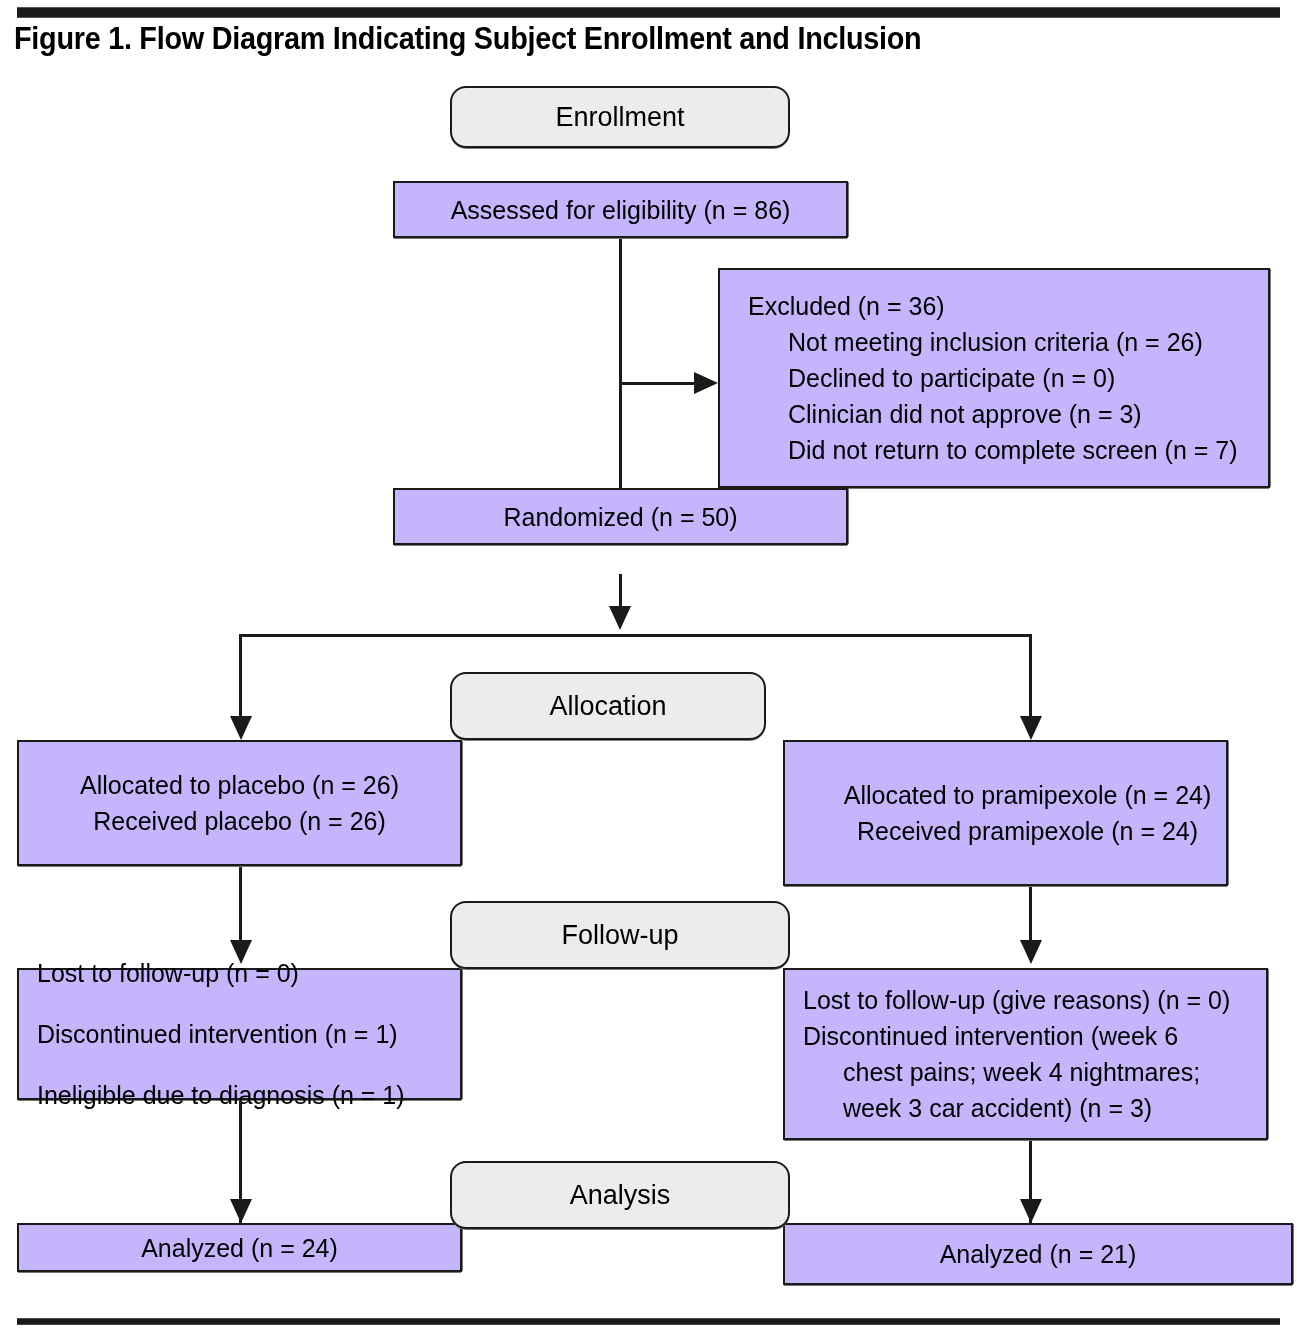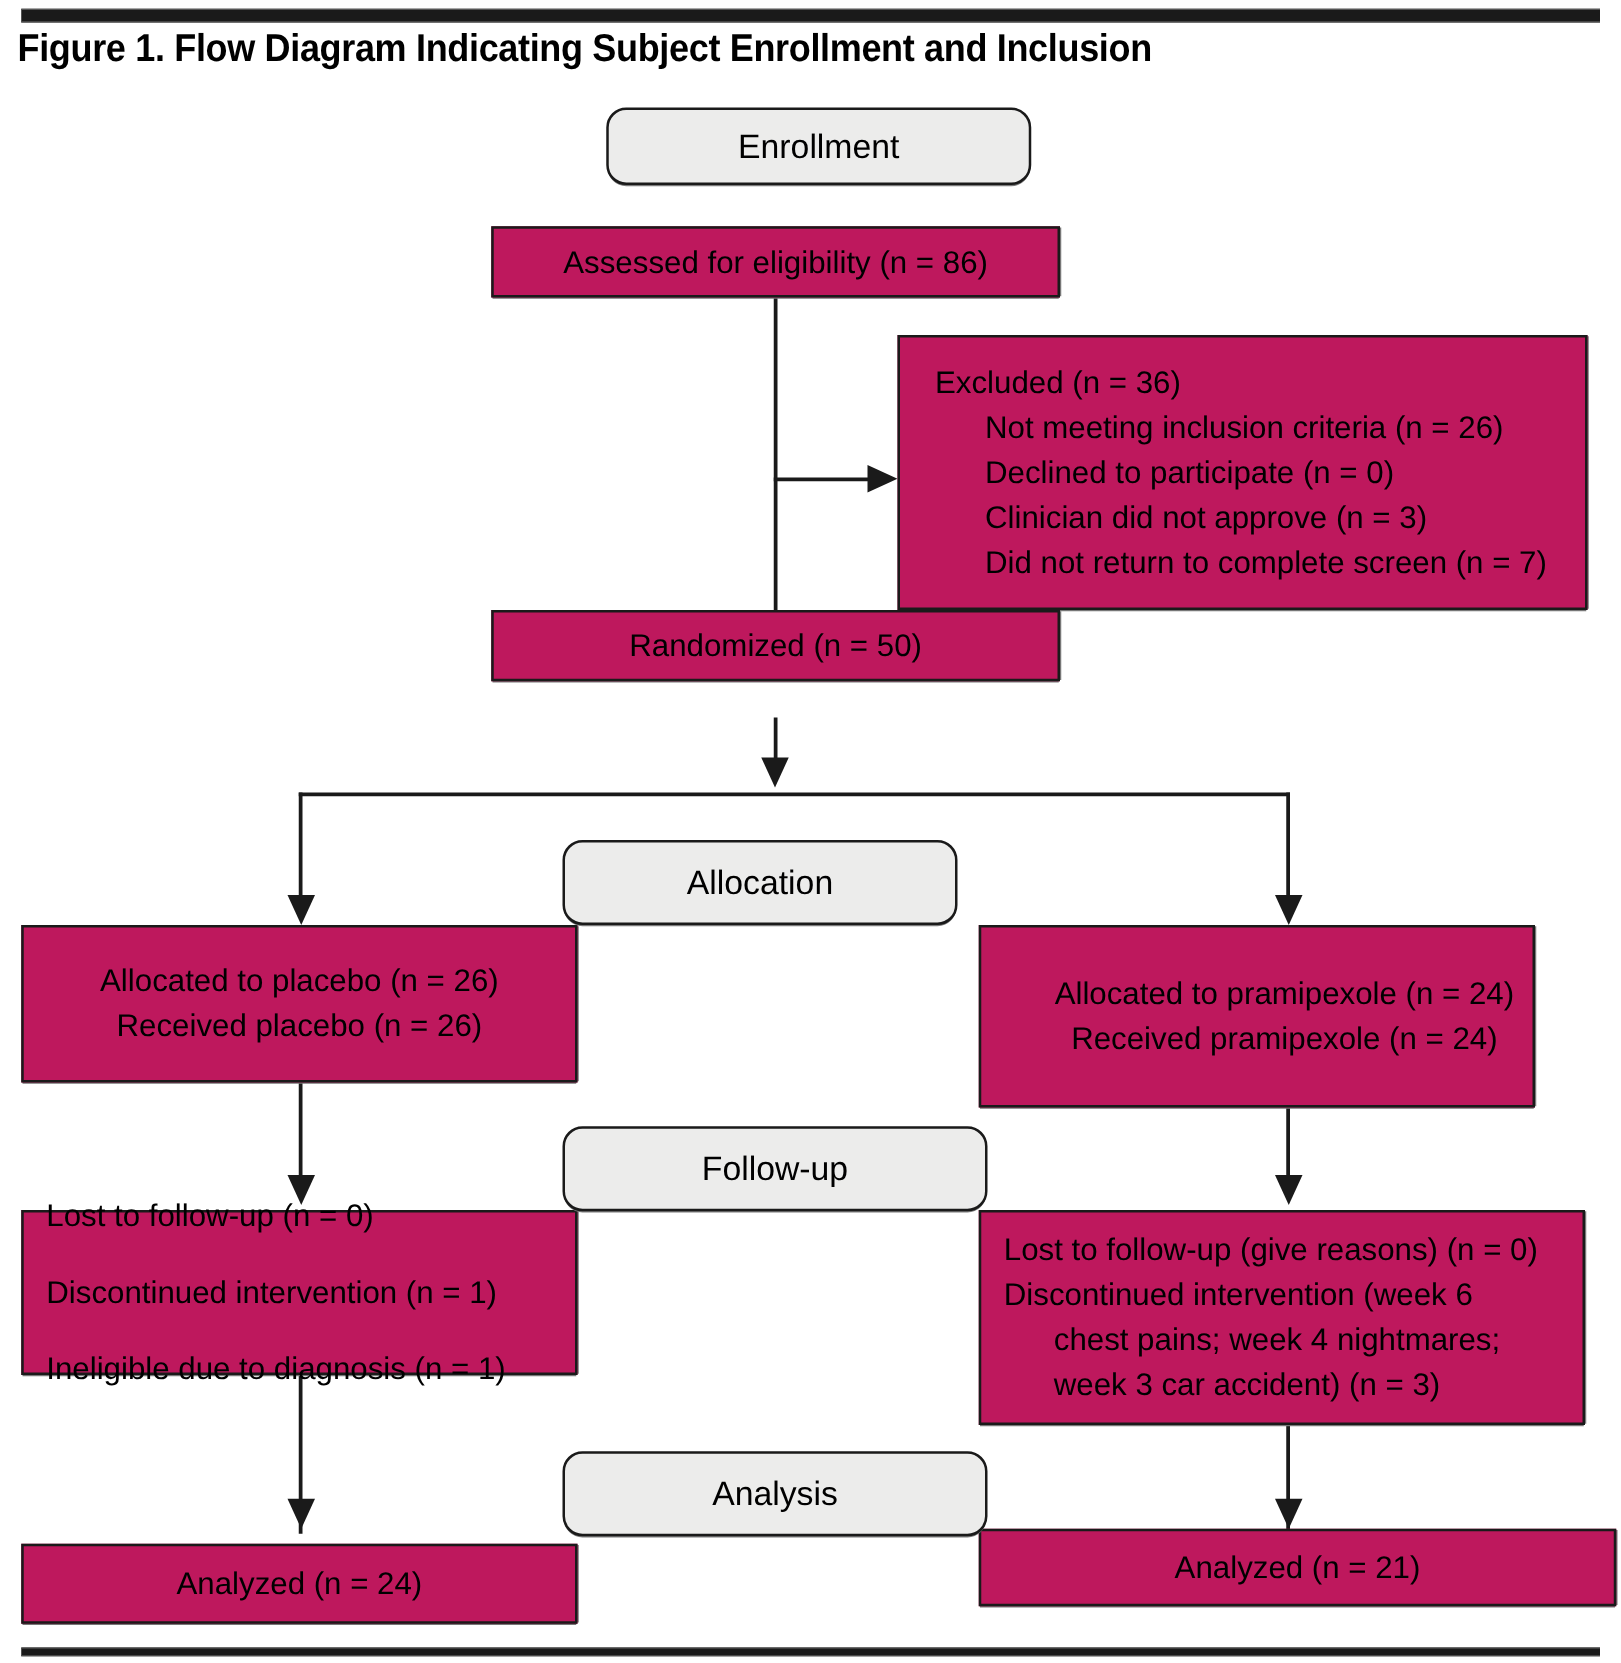--- a/index.html
+++ b/index.html
@@ -51,21 +51,21 @@
     line-height: 38px;
     white-space: nowrap;
     transform: scaleX(0.93);
     transform-origin: left center;
   }
 
   
   .node {
     position: absolute;
     box-sizing: border-box;
-    background: #be185d;
+    background: #c4b5fd;
     border: 2px solid #1a1a1a;
     box-shadow: 0 2px 0 -1px #777, 2px 0 0 -1px #777;
     display: flex;
     flex-direction: column;
     justify-content: center;
     font-size: 25px;
     line-height: 36px;
     z-index: 2;
   }
   .node .line { white-space: nowrap; }
@@ -123,21 +123,21 @@
 </style>
 </head>
 <body>
 
 <div id="page">
 
   <div class="rule" id="top-rule"></div>
 
   <div id="figure-title">Figure 1. Flow Diagram Indicating Subject Enrollment and Inclusion</div>
 
-  <div class="pill" style="left:450px; top:86px; width:340px; height:62px;margin-left:35px;">
+  <div class="pill" style="left:450px; top:86px; width:340px; height:62px;">
     <span>Enrollment</span>
   </div>
 
   <div class="node center" style="left:393px; top:181px; width:455px; height:57px;">
     <div class="line">Assessed for eligibility (n = 86)</div>
   </div>
 
   <div class="vline" style="left:619px; top:238px; height:262px;"></div>
   <div class="arrow-down" style="left:609px; top:494px;"></div>
 
@@ -203,21 +203,21 @@
 
   <div class="vline" style="left:239px; top:1100px; height:127px;"></div>
   <div class="arrow-down" style="left:230px; top:1199px;"></div>
   <div class="vline" style="left:1029px; top:1140px; height:87px;"></div>
   <div class="arrow-down" style="left:1020px; top:1199px;"></div>
 
   <div class="pill" style="left:450px; top:1161px; width:340px; height:68px;">
     <span>Analysis</span>
   </div>
 
-  <div class="node center" style="left:17px; top:1223px; width:445px; height:64px;margin-top:12px;">
+  <div class="node center" style="left:17px; top:1223px; width:445px; height:49px;">
     <div class="line">Analyzed (n = 24)</div>
   </div>
 
   <div class="node center" style="left:783px; top:1223px; width:510px; height:62px;">
     <div class="line">Analyzed (n = 21)</div>
   </div>
 
   <div class="rule" id="bottom-rule"></div>
 
 </div>

